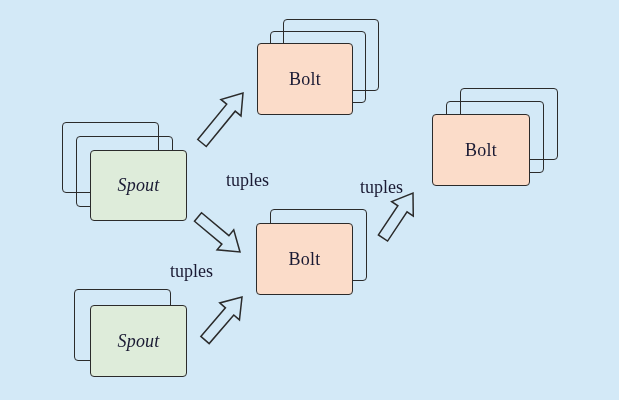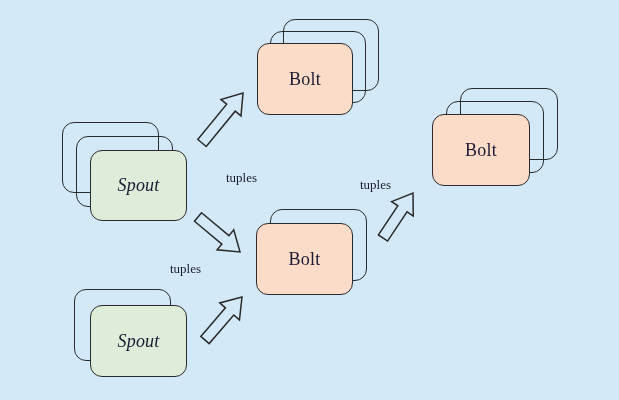--- a/index.html
+++ b/index.html
@@ -7,37 +7,37 @@
     position: relative;
     width: 619px;
     height: 400px;
     background: var(--bg, #d3e9f7);
     overflow: hidden;
     font-family: "Liberation Serif", "DejaVu Serif", serif;
   }
   .card {
     position: absolute;
     border: 1.4px solid var(--stroke, #2b2b2b);
-    border-radius: 12px;
+    border-radius: 4px;
     box-sizing: border-box;
     display: flex;
     align-items: center;
     justify-content: center;
   }
   .ghost  { background: transparent; }
   .bolt   { background: var(--bolt, #fbdcc9); }
   .spout  { background: var(--spout, #deecda); font-style: italic; }
   .card-label {
     font-size: 18px;
     color: var(--text, #1a1a33);
     letter-spacing: 0.2px;
   }
   .edge-label {
     position: absolute;
-    font-size: 13px;
+    font-size: 18px;
     color: var(--text, #1a1a33);
   }
   
   .b-top-2 { left: 283px; top: 19px;  width: 96px; height: 72px; }
   .b-top-1 { left: 270px; top: 31px;  width: 96px; height: 72px; }
   .b-top-0 { left: 257px; top: 43px;  width: 96px; height: 72px; }
   
   .s-left-2 { left: 62px; top: 122px; width: 97px; height: 71px; }
   .s-left-1 { left: 76px; top: 136px; width: 97px; height: 71px; }
   .s-left-0 { left: 90px; top: 150px; width: 97px; height: 71px; }

